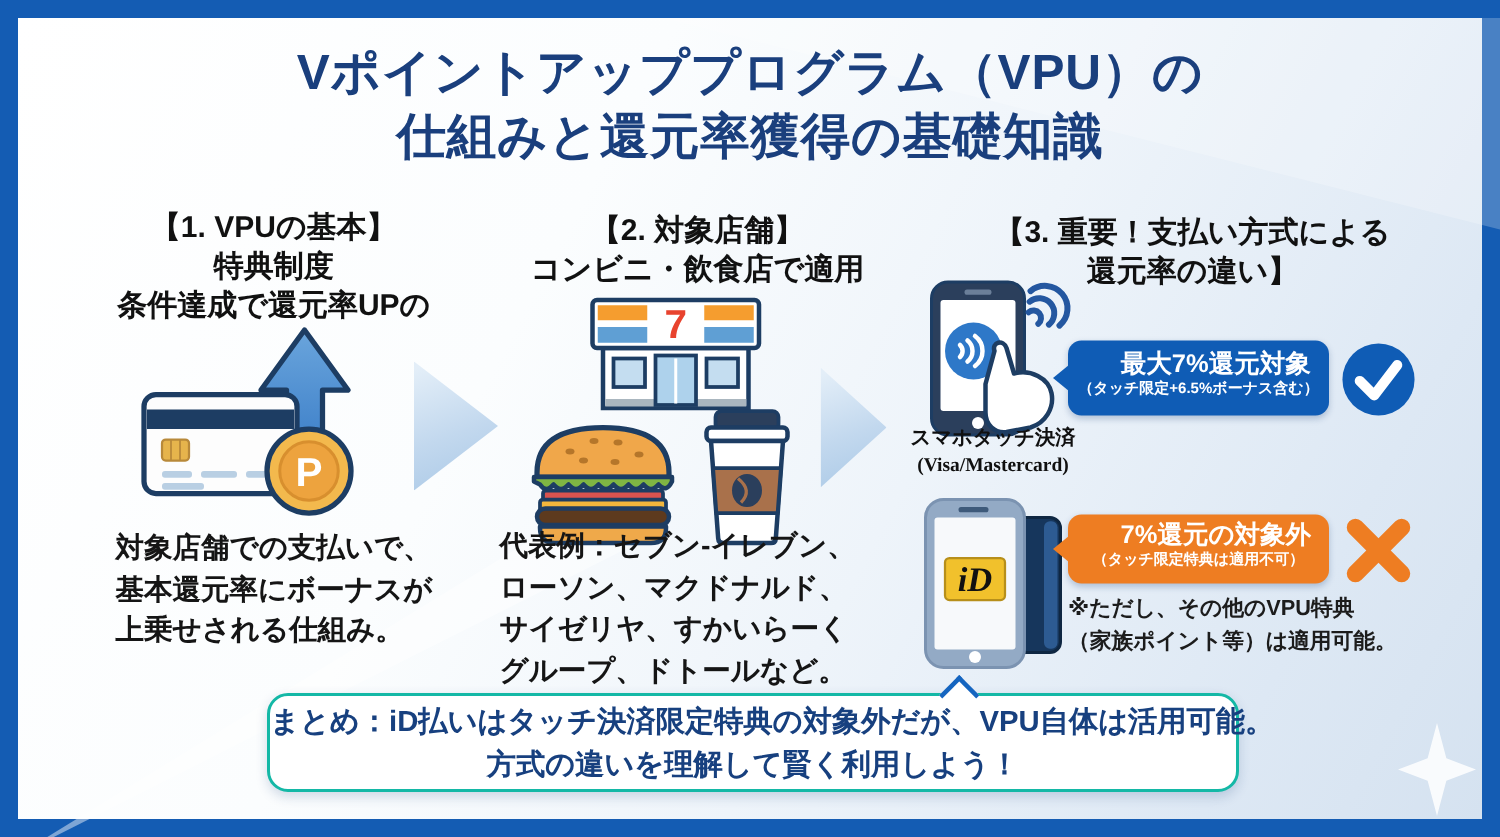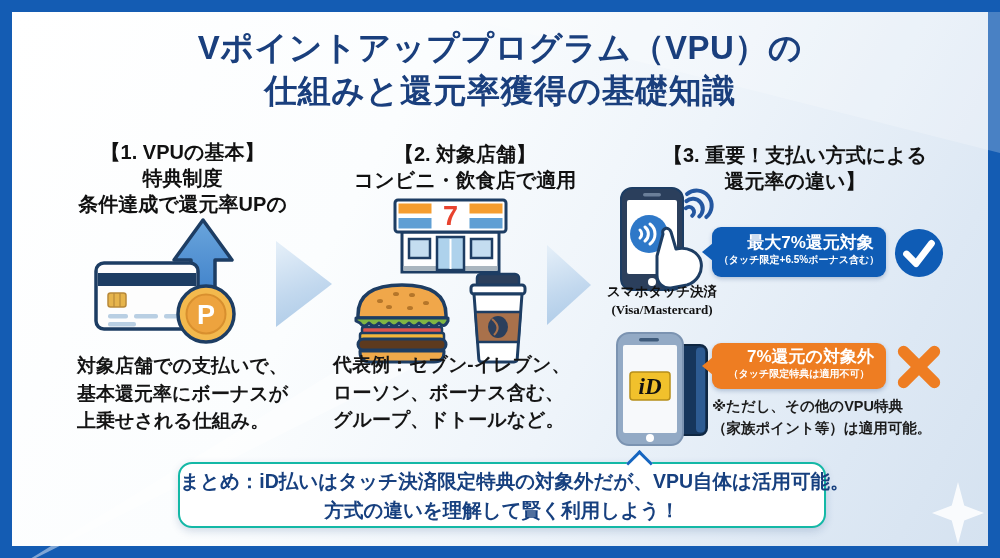--- a/index.html
+++ b/index.html
@@ -134,21 +134,22 @@
       <rect x="16" y="4" width="42" height="13" rx="4" fill="#2b3f5c" stroke="#1d3d63" stroke-width="2.5"></rect>
       <rect x="10" y="15" width="54" height="9" rx="3" fill="#ffffff" stroke="#1d3d63" stroke-width="3"></rect>
       <path d="M13 24 L61 24 L56.2 89 Q56 92 53 92 L21 92 Q18 92 17.8 89 Z" fill="#ffffff" stroke="#1d3d63" stroke-width="3" stroke-linejoin="round"></path>
       <path d="M14.4 42 L59.6 42 L57.4 72 L16.6 72 Z" fill="#a9714b" stroke="#1d3d63" stroke-width="2.5"></path>
       <ellipse cx="37" cy="57" rx="10" ry="11" fill="#2b3f5c"></ellipse>
       <path d="M31 49 Q41 57 33 65" fill="none" stroke="#a9714b" stroke-width="2.2"></path>
     </svg>
 
     <div class="abs desc" style="left:333px;top:351px;width:260px;">
       <div>代表例：セブン-イレブン、</div>
-      <div>ローソン、ボーナス含む、</div>
+      <div>ローソン、マクドナルド、</div>
+      <div>サイゼリヤ、すかいらーく</div>
       <div>グループ、ドトールなど。</div>
     </div>
 
     <div class="abs col-head" style="left:605px;top:142px;width:380px;">
       <div>【3. 重要！支払い方式による</div>
       <div>還元率の違い】</div>
     </div>
 
     <svg class="abs" style="left:607px;top:186px;" width="120" height="110" viewBox="0 0 120 110">
       <rect x="14" y="2" width="62" height="102" rx="11" fill="#2b3f5c" stroke="#1d3d63" stroke-width="2"></rect>

